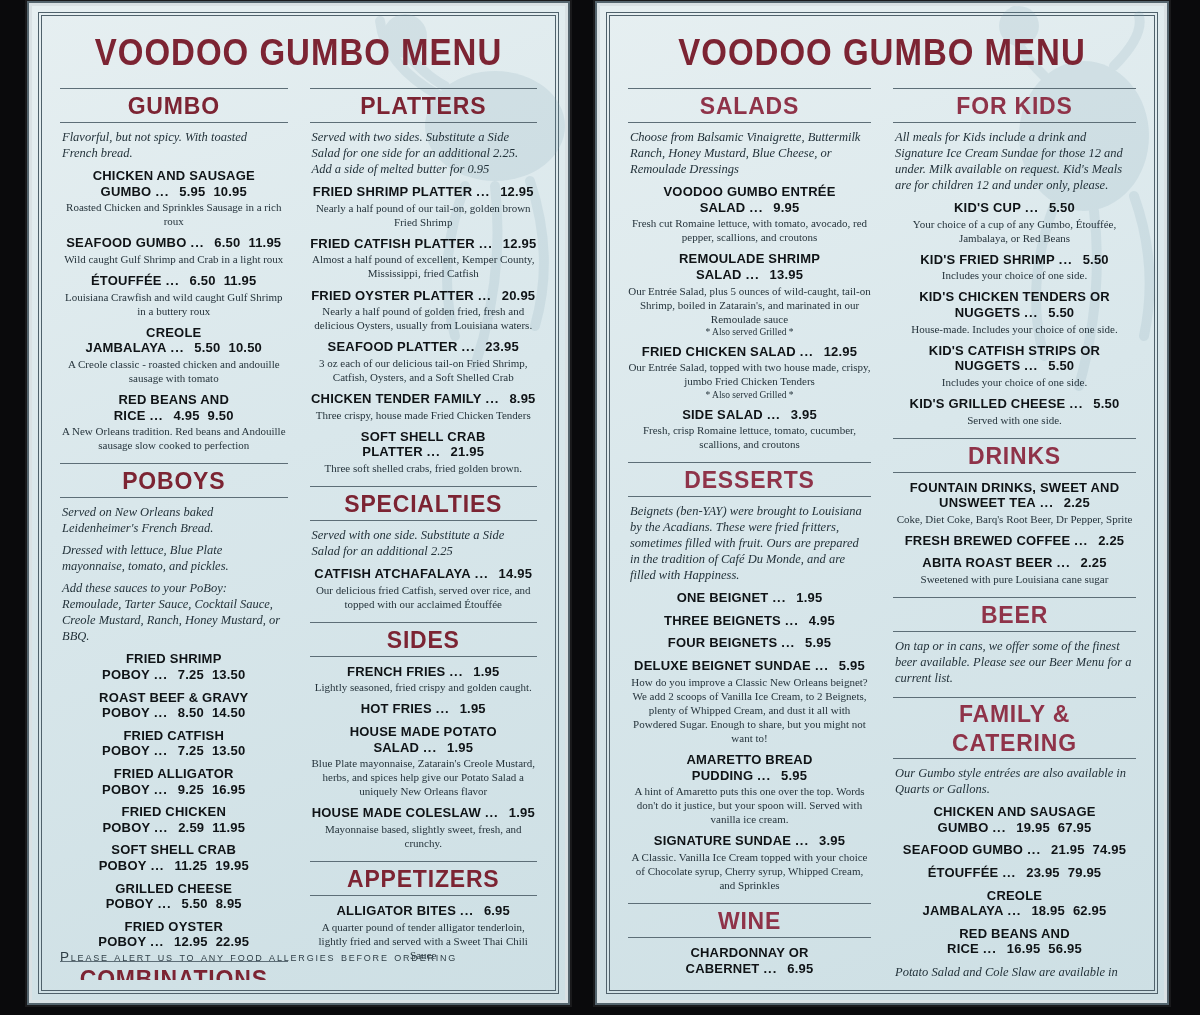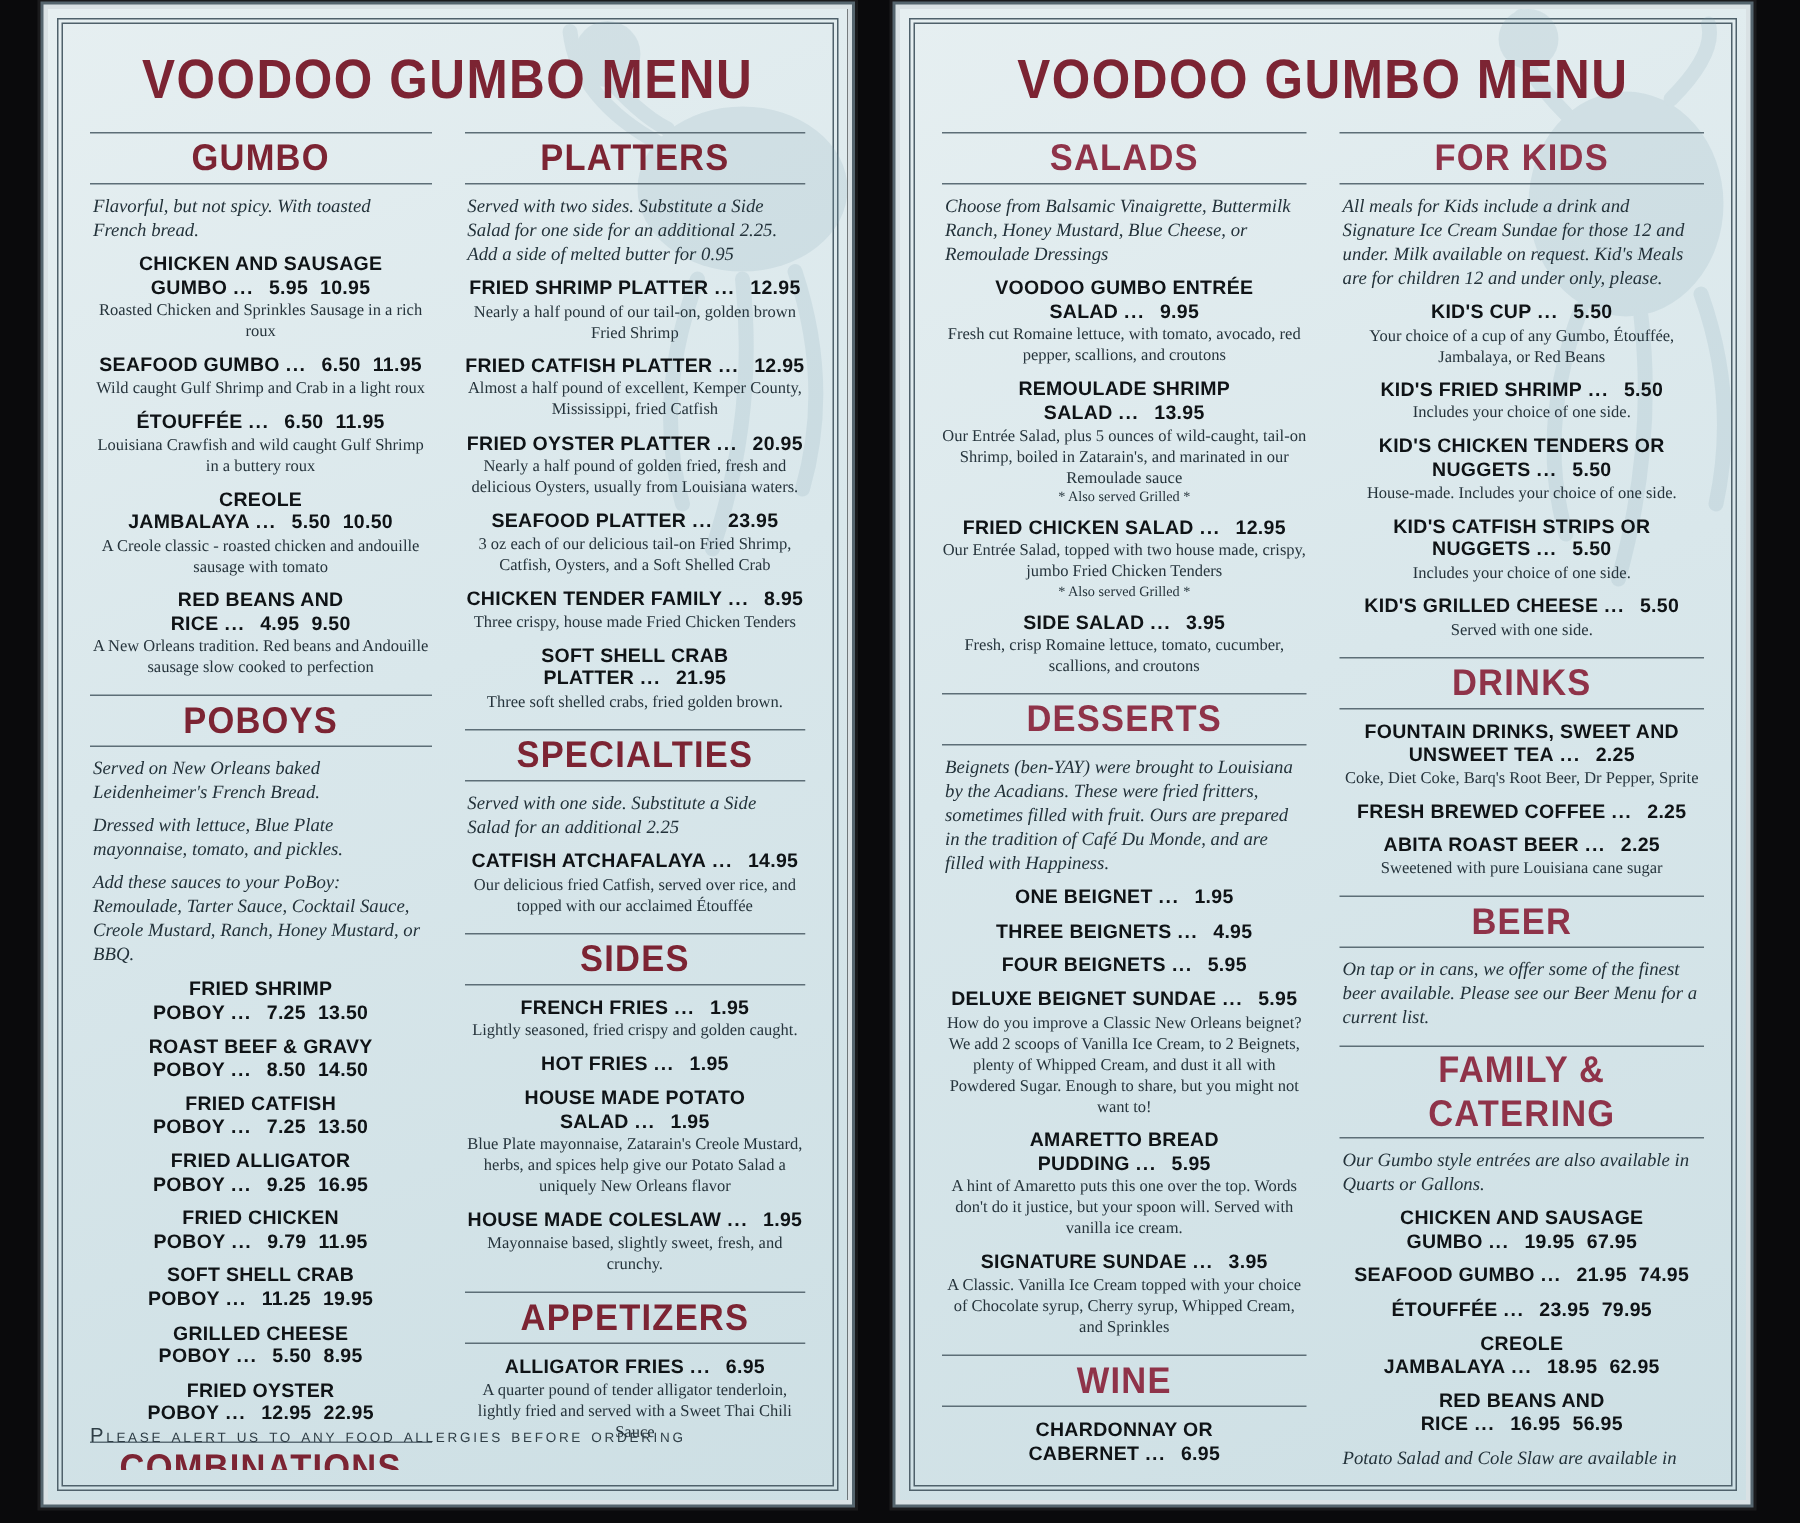--- a/index.html
+++ b/index.html
@@ -113,21 +113,21 @@
             <div class="item">
               <div class="item-line"><span class="item-name">ROAST BEEF &amp; GRAVY POBOY</span><span class="dots">...</span><span class="price">8.50</span><span class="price">14.50</span></div>
             </div>
             <div class="item">
               <div class="item-line"><span class="item-name">FRIED CATFISH POBOY</span><span class="dots">...</span><span class="price">7.25</span><span class="price">13.50</span></div>
             </div>
             <div class="item">
               <div class="item-line"><span class="item-name">FRIED ALLIGATOR POBOY</span><span class="dots">...</span><span class="price">9.25</span><span class="price">16.95</span></div>
             </div>
             <div class="item">
-              <div class="item-line"><span class="item-name">FRIED CHICKEN POBOY</span><span class="dots">...</span><span class="price">9.79</span><span class="price">11.95</span></div>
+              <div class="item-line"><span class="item-name">FRIED CHICKEN POBOY</span><span class="dots">...</span><span class="price">2.59</span><span class="price">11.95</span></div>
             </div>
             <div class="item">
               <div class="item-line"><span class="item-name">SOFT SHELL CRAB POBOY</span><span class="dots">...</span><span class="price">11.25</span><span class="price">19.95</span></div>
             </div>
             <div class="item">
               <div class="item-line"><span class="item-name">GRILLED CHEESE POBOY</span><span class="dots">...</span><span class="price">5.50</span><span class="price">8.95</span></div>
             </div>
             <div class="item">
               <div class="item-line"><span class="item-name">FRIED OYSTER POBOY</span><span class="dots">...</span><span class="price">12.95</span><span class="price">22.95</span></div>
             </div>
@@ -196,21 +196,21 @@
             <div class="item">
               <div class="item-line"><span class="item-name">HOUSE MADE COLESLAW</span><span class="dots">...</span><span class="price">1.95</span></div>
               <div class="item-desc">Mayonnaise based, slightly sweet, fresh, and crunchy.</div>
             </div>
           </section>
           <section class="menu-section">
             <div class="rule"></div>
             <h2 class="sec-title">APPETIZERS</h2>
             <div class="rule"></div>
             <div class="item">
-              <div class="item-line"><span class="item-name">ALLIGATOR FRIES</span><span class="dots">...</span><span class="price">6.95</span></div>
+              <div class="item-line"><span class="item-name">ALLIGATOR BITES</span><span class="dots">...</span><span class="price">6.95</span></div>
               <div class="item-desc">A quarter pound of tender alligator tenderloin, lightly fried and served with a Sweet Thai Chili Sauce</div>
             </div>
           </section>
         </div>
     </div>
     <div class="footer-note">Please alert us to any food allergies before ordering</div>
   </div>
 </div>
 
 <div class="board" id="board-right">

